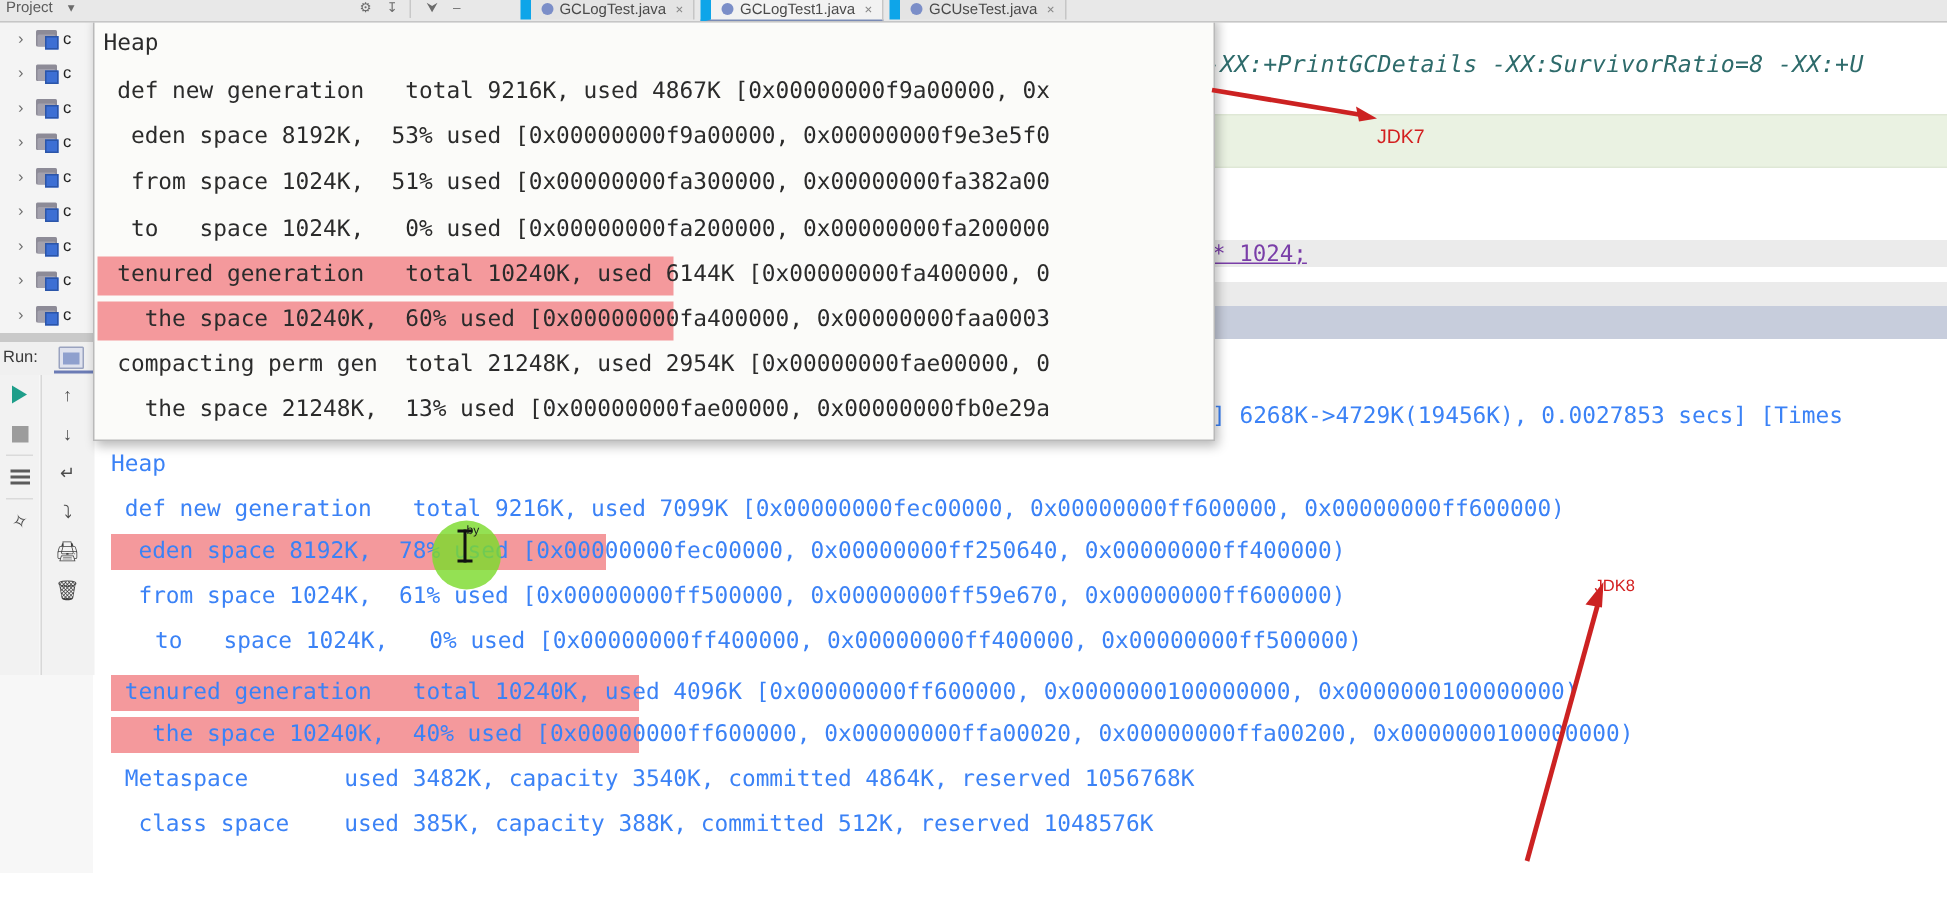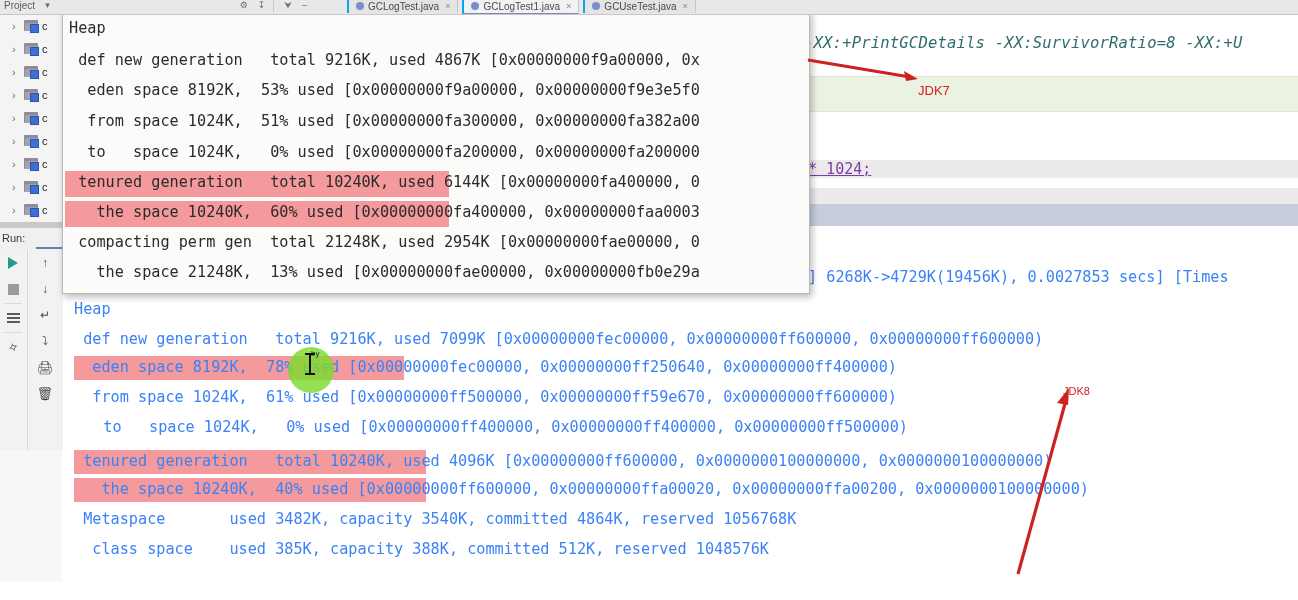--- a/index.html
+++ b/index.html
@@ -32,21 +32,21 @@
   .tb-icon {
     font-family: "Liberation Sans", sans-serif;
     font-size: 9px; color: #6b6b6b;
     margin-left: 10px;
   }
   .tb-sep { width:1px; height:12px; background:#c8c8c8; margin-left:8px; }
 
   .editor-tab {
     height: 14px; margin-left: 4px;
     background: #e4e4e4;
-    border-left: 2px solid #0ea5e9; border-right: 1px solid #c6c6c6;
+    border-left: 7px solid #0ea5e9; border-right: 1px solid #c6c6c6;
     display: flex; align-items: center; padding: 0 7px;
     font-family: "Liberation Sans", sans-serif;
     font-size: 10px; color: #4a4a4a; white-space: nowrap;
     position: relative; top: -1px;
   }
   .editor-tab.active { background: #f2f2f2; border-bottom: 2px solid #7a8bb5; }
   .tab-dot {
     width: 8px; height: 8px; border-radius: 50%;
     background: #7b8ec8; margin-right: 4px; flex: none;
   }
@@ -80,21 +80,20 @@
   }
   .tree-label {
     font-family: "Liberation Sans", sans-serif;
     font-size: 11px; color: #222; margin-left: 2px; white-space: nowrap;
   }
 
   
   #run-window-header {
     position: absolute; left: 0; top: 228px; width: 62px; height: 22px;
     background: #f0f0f0;
-    padding-left: 26px;
   }
   #run-window-header .rw-title {
     font-family: "Liberation Sans", sans-serif;
     font-size: 11px; color: #3a3a3a;
     position: absolute; left: 2px; top: 4px;
   }
   .rw-tabicon {
     position: absolute; right: 6px; top: 3px;
     width: 15px; height: 13px;
     background: #dfe2ee; border: 1px solid #9aa3c0; border-radius: 1px;

